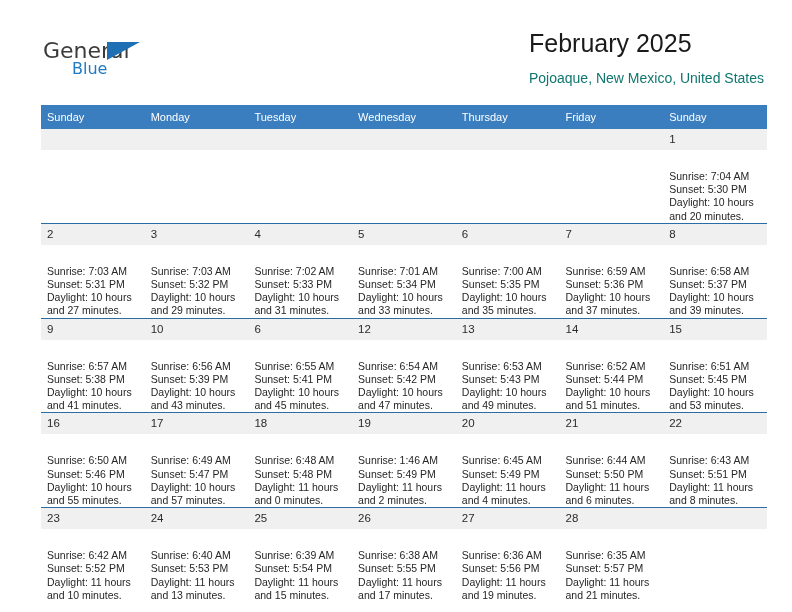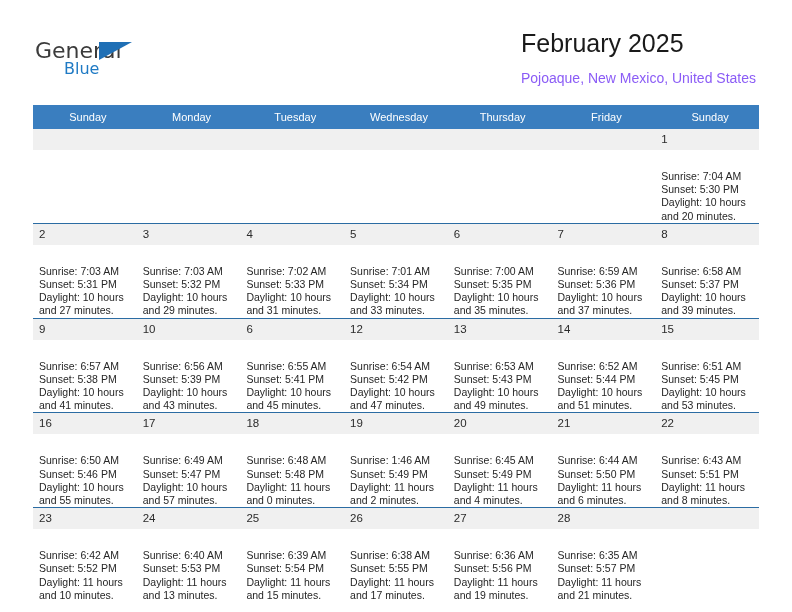--- a/index.html
+++ b/index.html
@@ -12,20 +12,21 @@
     background: #ffffff;
     font-family: "Liberation Sans", sans-serif;
     color: #262626;
     overflow: hidden;
   }
   .page {
     position: relative;
     width: 776px;
     height: 612px;
     box-sizing: border-box;
+    margin-left: 8px;
   }
 
   
   .top {
     position: absolute;
     left: 0;
     top: 0;
     width: 792px;
     height: 104px;
   }
@@ -73,41 +74,41 @@
   .cal-title {
     font-size: 25px;
     color: #1a1a1a;
     font-weight: 400;
     line-height: 30px;
     white-space: nowrap;
   }
   .cal-subtitle {
     margin-top: 12px;
     font-size: 14px;
-    color: #8b5cf6;
+    color: #0f766e;
     font-weight: 400;
     line-height: 17px;
     white-space: nowrap;
   }
 
   
   .cal {
     position: absolute;
     left: 33px;
     top: 105px;
     width: 726px;
     border-collapse: collapse;
     table-layout: fixed;
   }
   .cal th {
     background: #3a7ebf;
     color: #ffffff;
     font-size: 11px;
     font-weight: 400;
-    text-align: center;
+    text-align: left;
     padding: 5px 0 6px 6px;
     height: 13px;
     border: none;
   }
   .cal td {
     vertical-align: top;
     padding: 0;
     height: 90px;
     border-top: 1px solid #2b6ca3;
     border-left: none;

